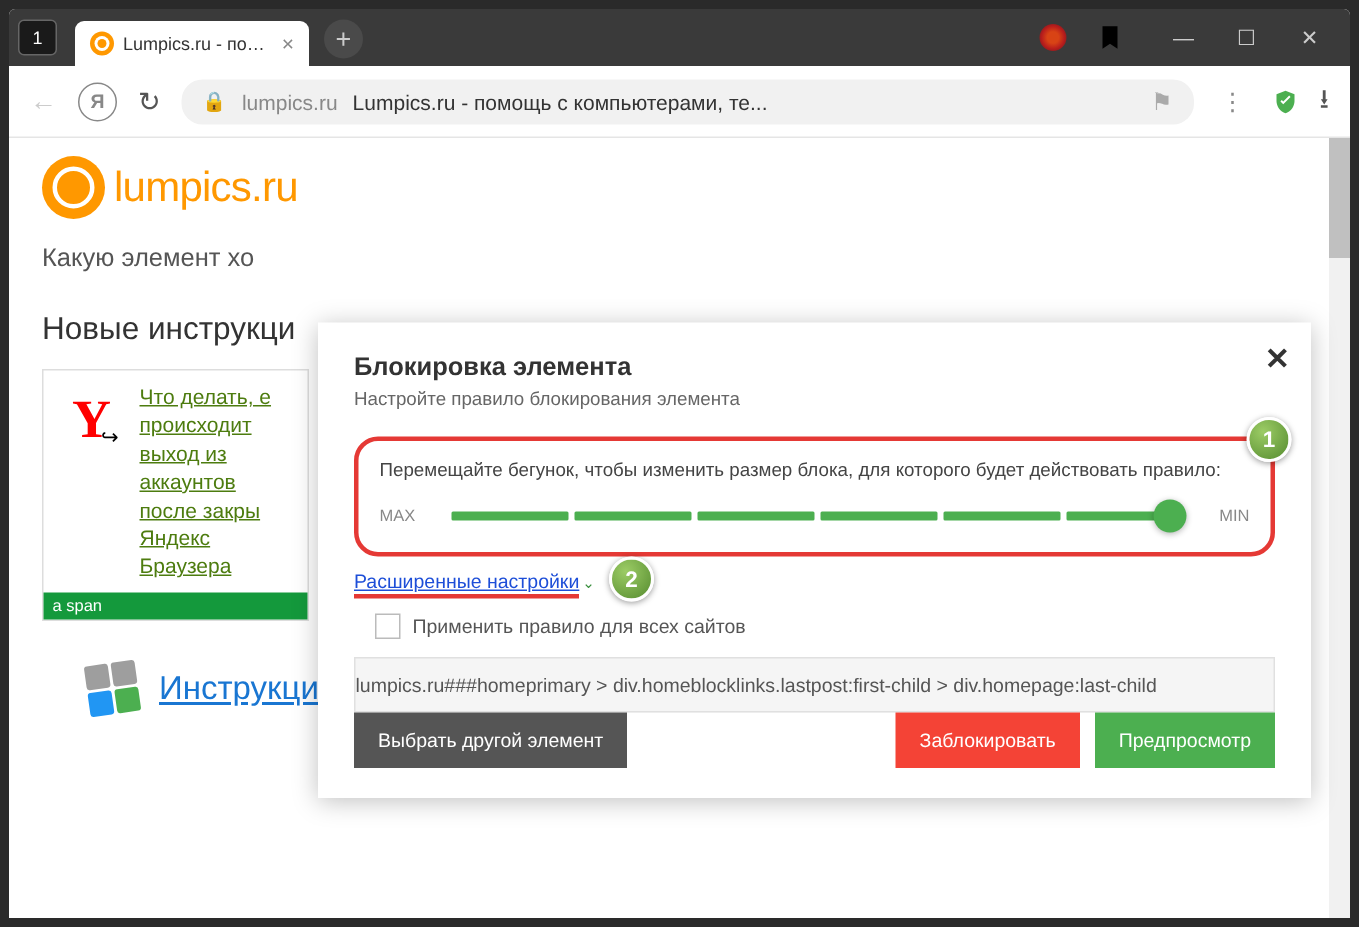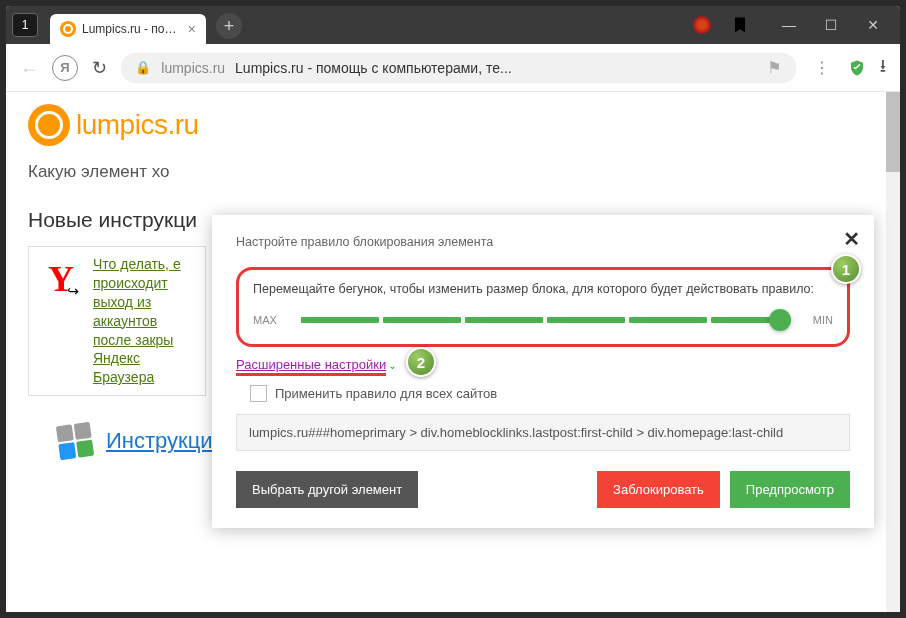--- a/index.html
+++ b/index.html
@@ -80,28 +80,28 @@
 .slider-end { font-size: 11px; color: #888; font-weight: 300; }
 .slider-track { flex: 1; height: 6px; display: flex; gap: 4px; position: relative; }
 .slider-seg { flex: 1; background: #4caf50; border-radius: 1px; }
 .slider-thumb { position: absolute; right: -2px; top: -8px; width: 22px; height: 22px; border-radius: 50%; background: #4caf50; box-shadow: 0 1px 4px rgba(0,0,0,0.3); }
 
 .callout { position: absolute; width: 30px; height: 30px; border-radius: 50%; background: radial-gradient(circle at 35% 30%, #9ccc65, #558b2f); border: 2px solid #fff; box-shadow: 0 1px 4px rgba(0,0,0,0.4); display: flex; align-items: center; justify-content: center; color: #fff; font-weight: bold; font-size: 15px; }
 .callout-1 { top: -16px; right: -14px; }
 .callout-2 { top: -8px; left: 170px; }
 
 .adv-row { position: relative; margin-bottom: 12px; }
-.adv-link { color: #a21caf; font-size: 13px; text-decoration: underline; border-bottom: 3px solid #e53935; padding-bottom: 1px; }
+.adv-link { color: #1d4ed8; font-size: 13px; text-decoration: underline; border-bottom: 3px solid #e53935; padding-bottom: 1px; }
 .adv-chev { color: #388e3c; font-size: 10px; margin-left: 2px; }
 
 .check-row { display: flex; align-items: center; gap: 8px; margin-bottom: 12px; margin-left: 14px; }
 .checkbox { width: 17px; height: 17px; border: 1px solid #bbb; background: #fff; }
 .check-label { font-size: 13px; color: #555; }
 
-.rule-box { background: #f5f5f5; border: 1px solid #e0e0e0; padding: 10px 12px; font-size: 13px; color: #555; margin-bottom: 20px; white-space: nowrap; overflow: hidden; }
+.rule-box { background: #f5f5f5; border: 1px solid #e0e0e0; padding: 10px 0; font-size: 13px; color: #555; white-space: nowrap; overflow: hidden; }
 
 .btn-row { display: flex; gap: 10px; }
 .btn { padding: 11px 16px; font-size: 13px; color: #fff; border: none; cursor: pointer; }
 .btn-gray { background: #555; }
 .btn-green { background: #4caf50; }
 .btn-red { background: #f44336; }
 .spacer { flex: 1; }
 </style>
 </head>
 <body>
@@ -161,38 +161,40 @@
     <div class="search-text">Какую элемент хо</div>
     <div class="section-title">Новые инструкци</div>
     <div class="card">
       <div class="card-top">
         <div class="card-icon">
           <span class="y-icon">Y</span>
             <span class="y-arrow">↪</span>
         </div>
         <div class="card-link">Что делать, е происходит выход из аккаунтов после закры Яндекс Браузера</div>
       </div>
+      <div class="card-bar">a span</div>
     </div>
 
     <div class="os-row">
       <div class="os-icon">
         <div class="os-q os-q1"></div>
           <div class="os-q os-q2"></div>
         <div class="os-q os-q3"></div>
           <div class="os-q os-q4"></div>
       </div>
       <div class="os-link">Инструкции по операционным системам</div>
     </div>
 
     <div class="scrollbar">
       <div class="scrollbar-thumb"></div>
     </div>
 
     <div class="modal">
       <div class="modal-close">✕</div>
+      <div class="modal-title">Блокировка элемента</div>
       <div class="modal-subtitle">Настройте правило блокирования элемента</div>
 
       <div class="highlight-box">
         <div class="callout callout-1">1</div>
         <div class="slider-label">Перемещайте бегунок, чтобы изменить размер блока, для которого будет действовать правило:</div>
         <div class="slider-row">
           <span class="slider-end">MAX</span>
           <div class="slider-track">
             <div class="slider-seg"></div>
               <div class="slider-seg"></div>

